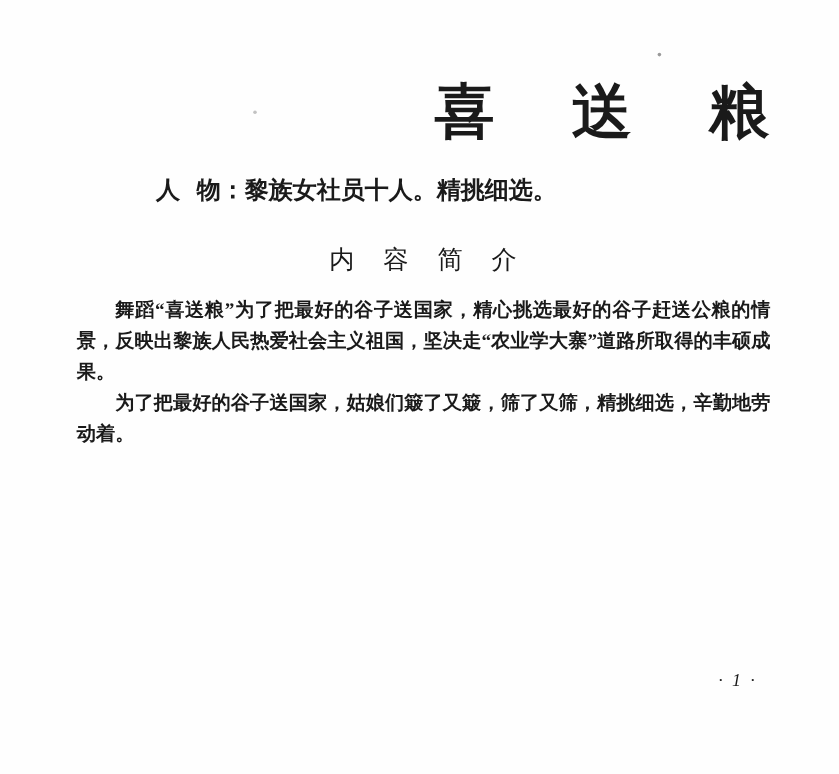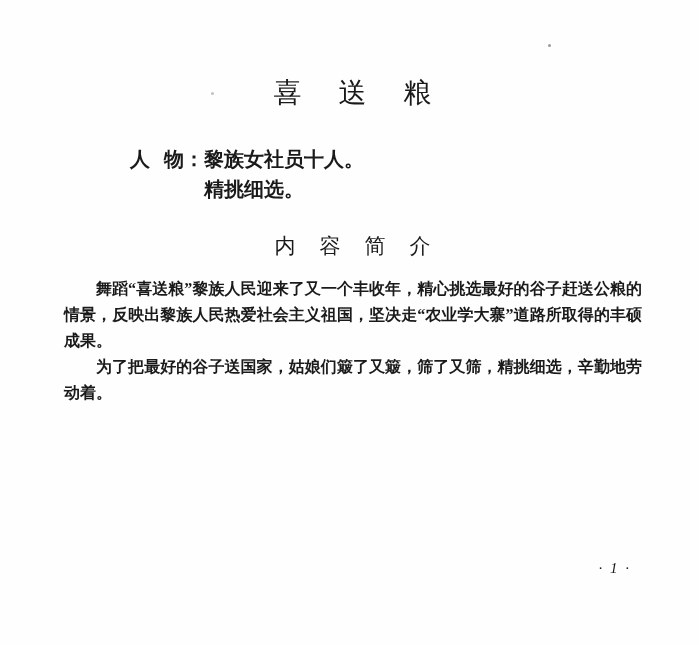--- a/index.html
+++ b/index.html
@@ -12,23 +12,23 @@
     width: 699px;
     height: 645px;
     box-sizing: border-box;
     background: #fefefe;
     color: #1a1a1a;
     font-family: "Liberation Serif", "DejaVu Serif", serif;
     padding: 70px 57px 0 64px;
     overflow: hidden;
   }
   .title {
-    text-align: center;
-    font-size: 28px;
-    font-weight: 400;
+    text-align: right;
+    font-size: 50px;
+    font-weight: 700;
     line-height: 46px;
     word-spacing: 1.0em;
     margin: 0 0 28px 0;
     letter-spacing: 1px;
   }
   .subtitle {
     text-align: center;
     font-size: 23px;
     font-weight: 700;
     line-height: 26px;
@@ -39,21 +39,21 @@
     display: flex;
     margin: 0 0 30px 66px;
     font-size: 20px;
     font-weight: 700;
     line-height: 30px;
   }
   .cast-label {
     white-space: nowrap;
     word-spacing: 0.45em;
   }
-  .cast-lines { display: flex; flex-direction: column; }
+  .cast-lines { display: flex; flex-direction: row; }
   .section-heading {
     text-align: center;
     font-size: 21px;
     font-weight: 400;
     line-height: 24px;
     word-spacing: 0.8em;
     margin: 0 0 18px 0;
     letter-spacing: 1px;
   }
   .body-text p {
@@ -95,19 +95,19 @@
     <span class="cast-label">人 物：</span>
     <span class="cast-lines">
       <span>黎族女社员十人。</span>
       <span>精挑细选。</span>
     </span>
   </div>
 
   <h3 class="section-heading">内 容 简 介</h3>
 
   <div class="body-text">
-    <p>舞蹈“喜送粮”黎族人民迎来了又一个丰收年，精心挑选最好的谷子赶送公粮的情景，反映出黎族人民热爱社会主义祖国，坚决走“农业学大寨”道路所取得的丰硕成果。</p>
+    <p>舞蹈“喜送粮”为了把最好的谷子送国家，精心挑选最好的谷子赶送公粮的情景，反映出黎族人民热爱社会主义祖国，坚决走“农业学大寨”道路所取得的丰硕成果。</p>
     <p>为了把最好的谷子送国家，姑娘们簸了又簸，筛了又筛，精挑细选，辛勤地劳动着。</p>
   </div>
 
   <div class="page-number">· 1 ·</div>
 
 </div>
 
 </body></html>

